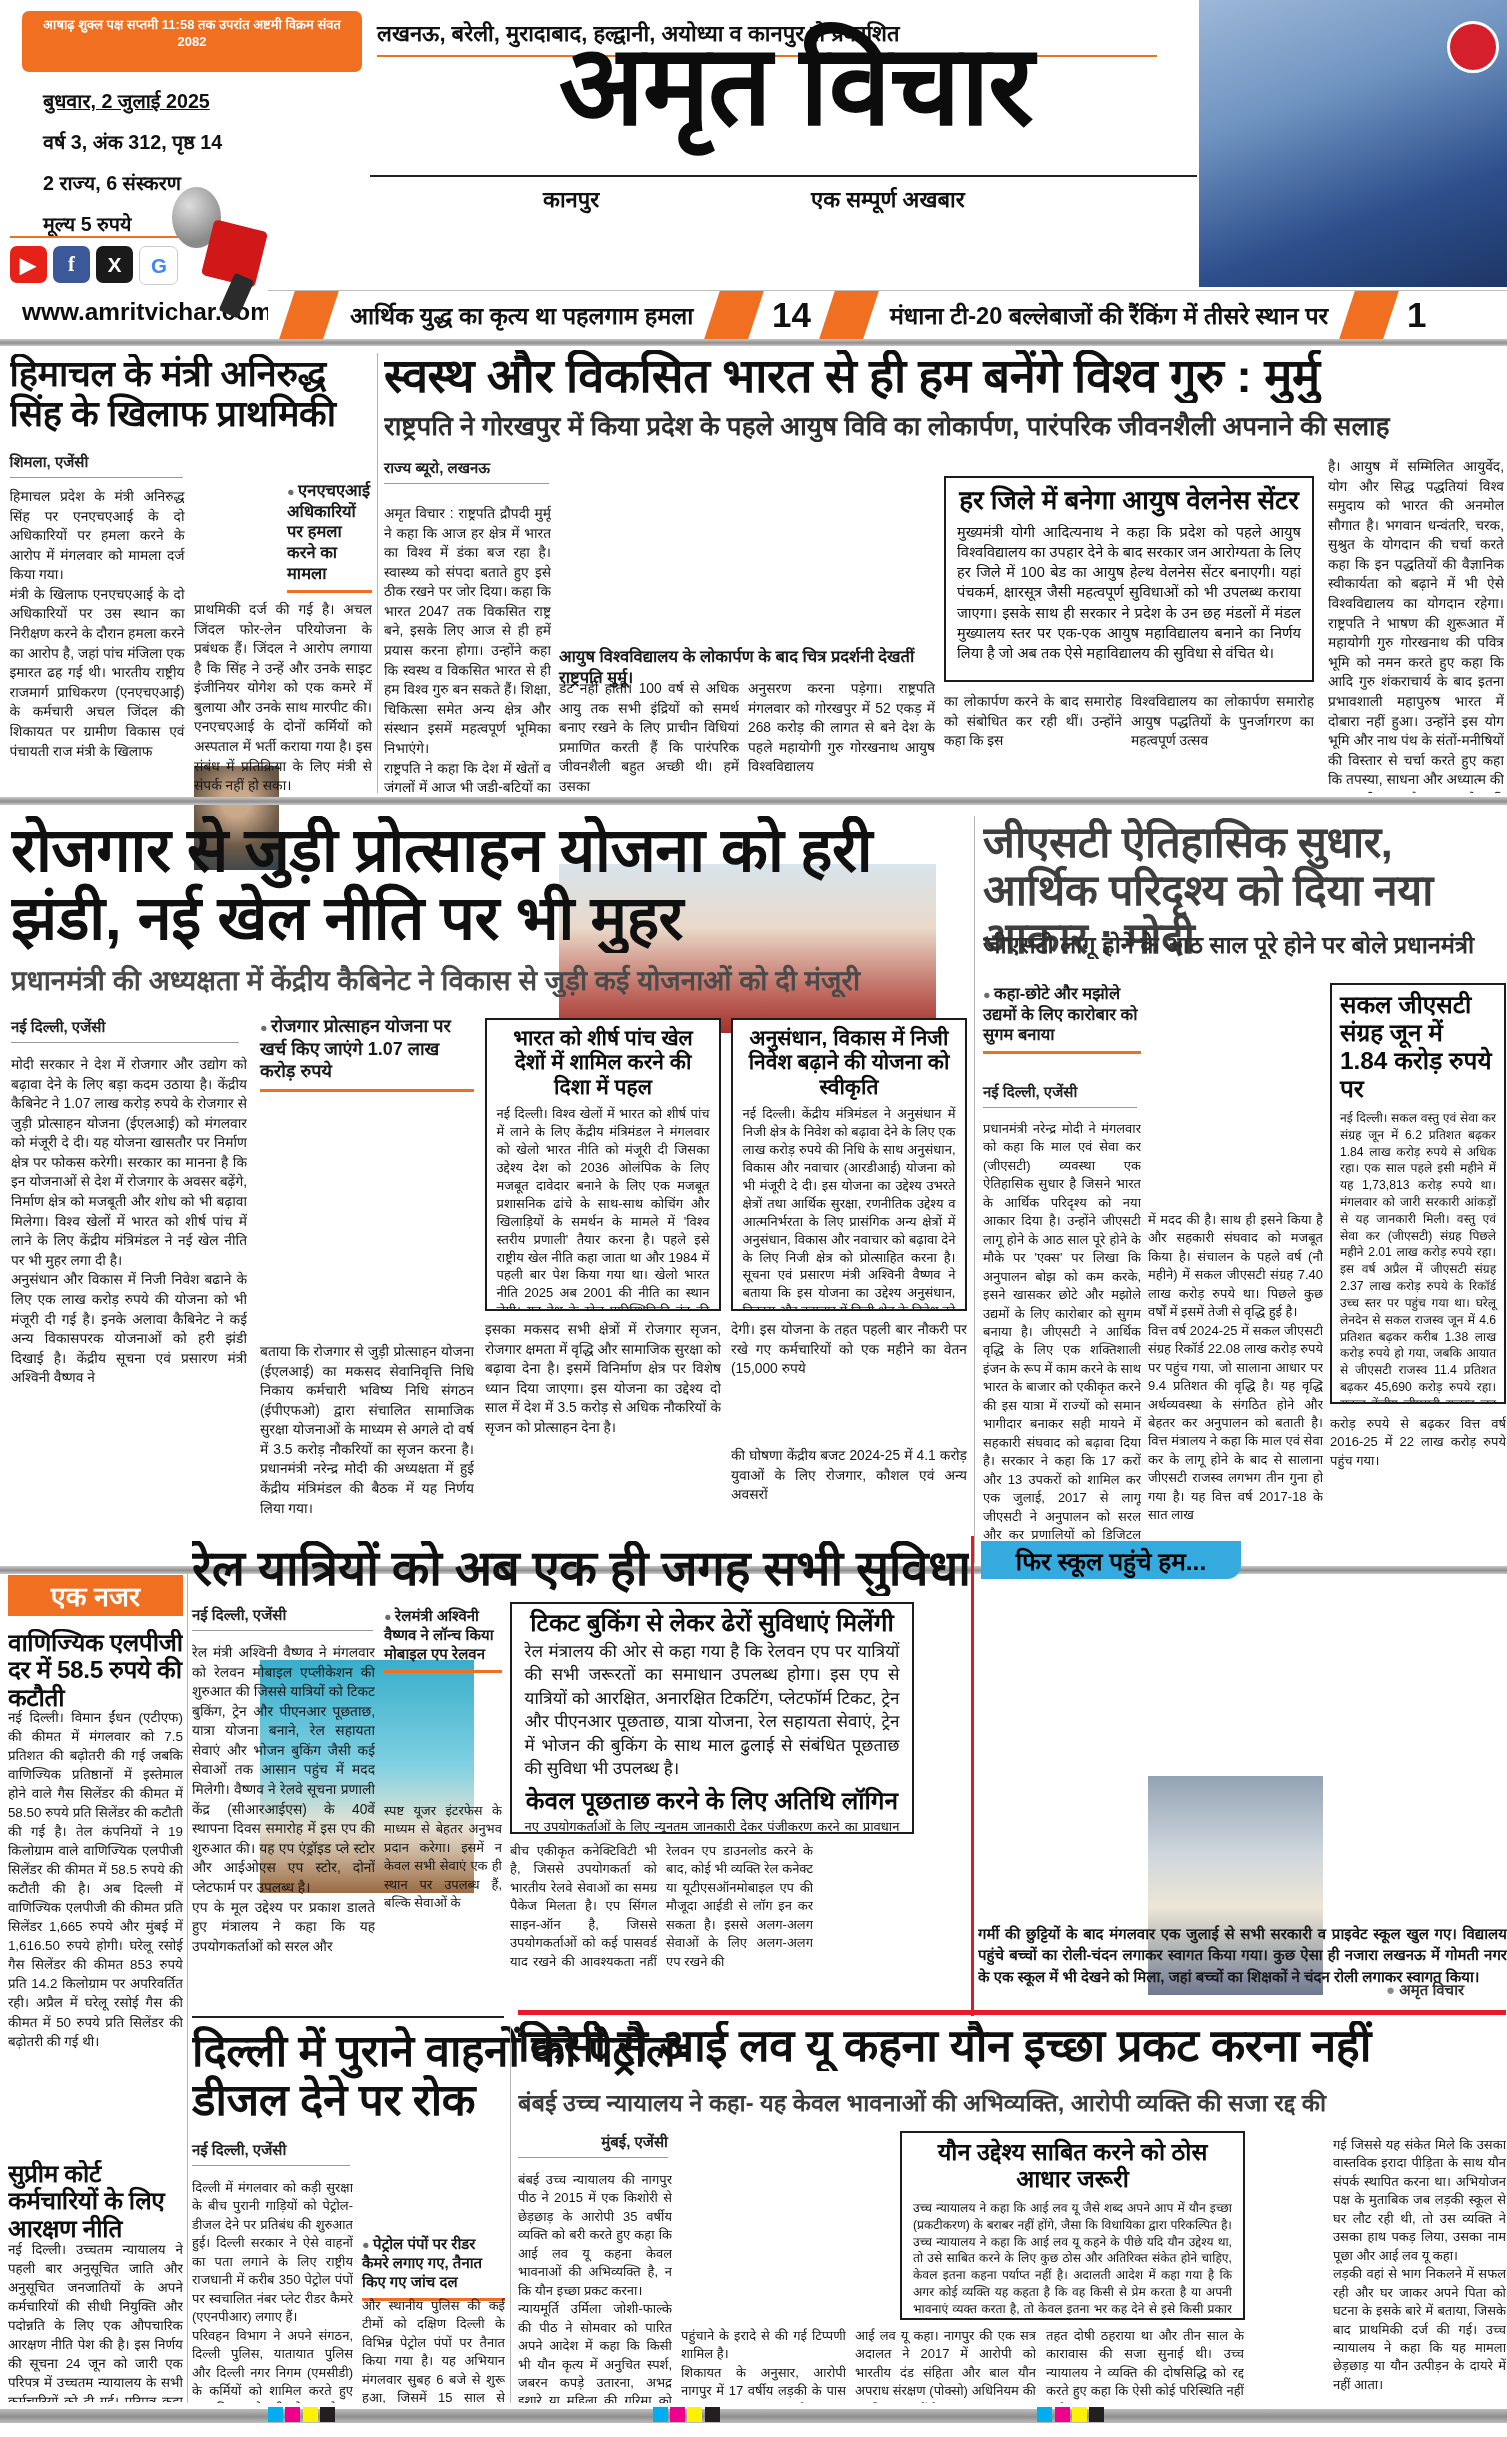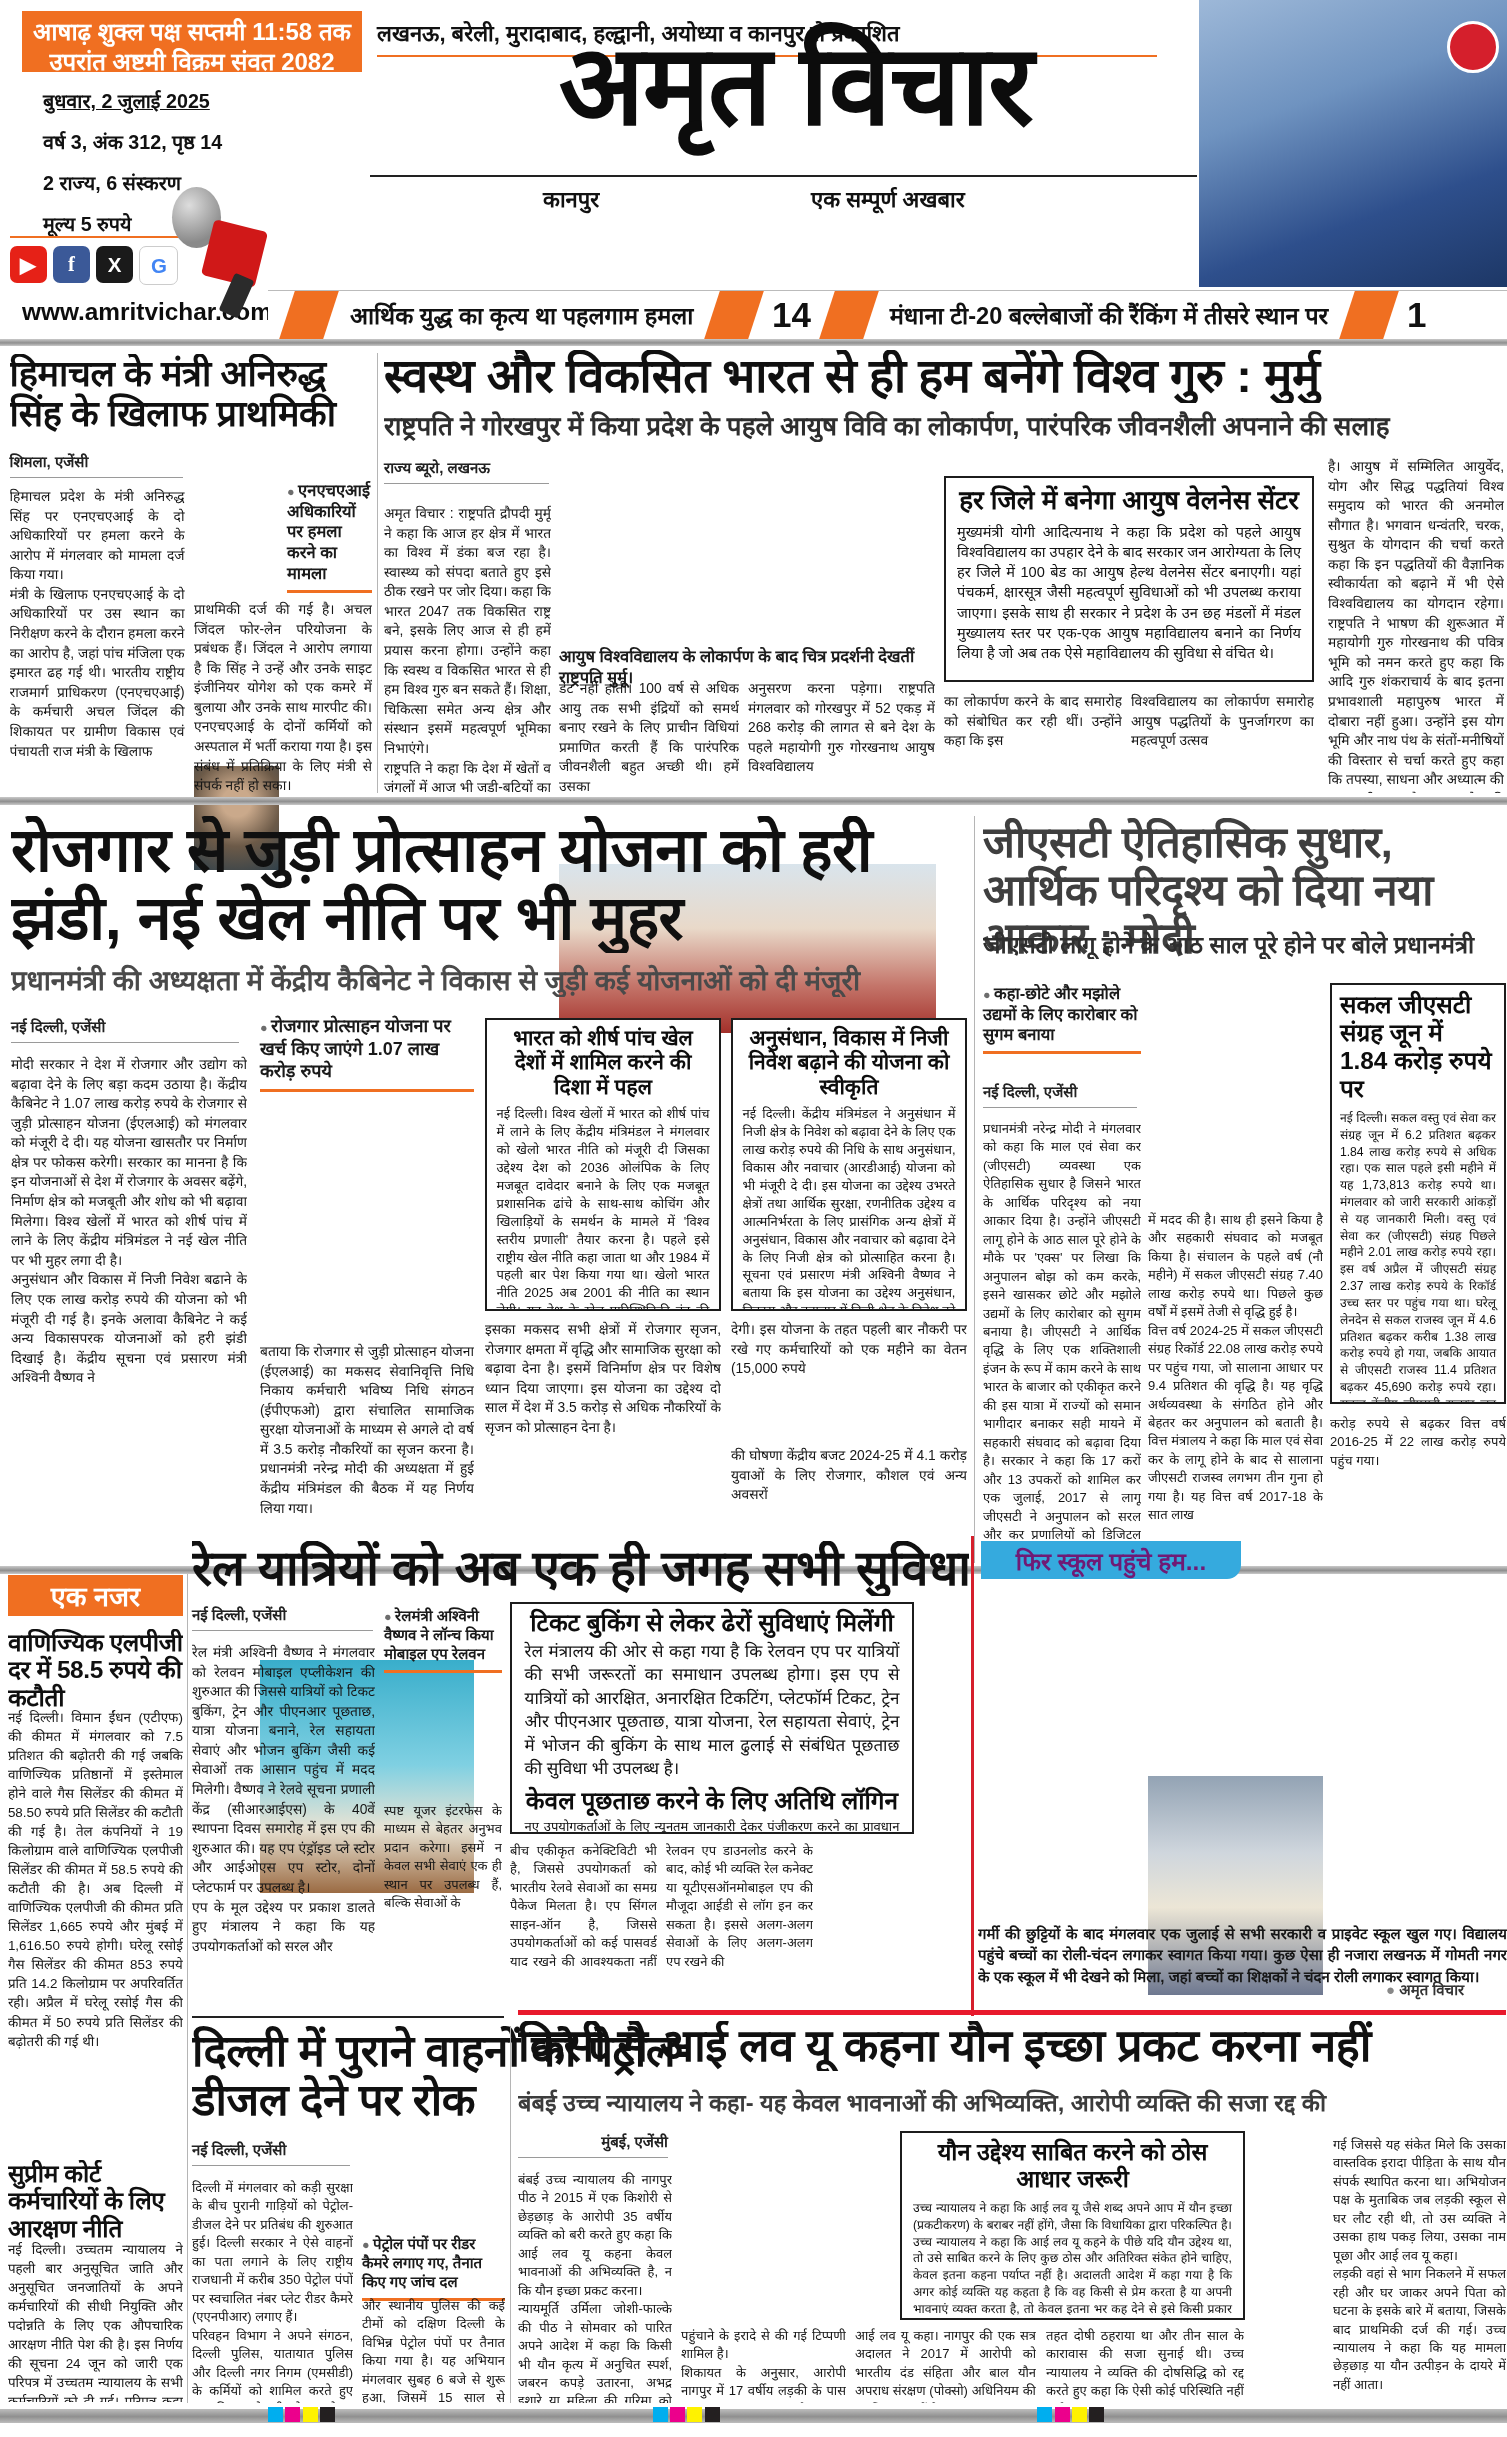--- a/index.html
+++ b/index.html
@@ -25,21 +25,21 @@
   .icon{display:inline-flex;align-items:center;justify-content:center;width:37px;height:37px;
         border-radius:7px;font-weight:800;font-size:20.5px;margin-right:6.3px;color:#fff;}
   .slant{width:44px;background:#f06f21;transform:skewX(-18deg);margin:0 7.9px;}
   .pagenum{font-weight:800;font-size:35px;color:#111;}
 </style>
 </head>
 <body>
 
 <div class="page">
 
-  <div class="abs orange-badge" style="left:22px;top:11px;width:340px;height:61px;padding:6.3px 9.5px;font-size:24px;line-height:1.25;text-align:center;"><span>आषाढ़ शुक्ल पक्ष सप्तमी 11:58 तक उपरांत अष्टमी विक्रम संवत 2082</span></div>
+  <div class="abs orange-badge" style="left:22px;top:11px;width:340px;height:61px;padding:6.3px 9.5px;font-size:13px;line-height:1.25;text-align:center;border-radius:7px;"><span>आषाढ़ शुक्ल पक्ष सप्तमी 11:58 तक उपरांत अष्टमी विक्रम संवत 2082</span></div>
 
   <div class="abs" style="left:377px;top:17.3px;width:772px;font-size:22px;font-weight:800;">लखनऊ, बरेली, मुरादाबाद, हल्द्वानी, अयोध्या व कानपुर से प्रकाशित</div>
   <div class="abs" style="left:377px;top:55px;width:780px;height:1.6px;background:#f06f21;"></div>
 
   <div class="abs" style="left:43px;top:87px;font-size:19.7px;font-weight:800;text-decoration:underline;">बुधवार, 2 जुलाई 2025</div>
   <div class="abs" style="left:43px;top:128px;font-size:19.7px;font-weight:800;">वर्ष 3, अंक 312, पृष्ठ 14</div>
   <div class="abs" style="left:43px;top:169px;font-size:19.7px;font-weight:800;">2 राज्य, 6 संस्करण</div>
   <div class="abs" style="left:43px;top:210px;font-size:19.7px;font-weight:800;">मूल्य 5 रुपये</div>
 
   <div class="abs" style="left:441px;top:23.6px;width:709px;text-align:center;font-size:112px;font-weight:800;letter-spacing:-1.6px;color:#0c0c0c;line-height:1.1;">अमृत विचार</div>
@@ -189,21 +189,21 @@
     <div class="tt" style="font-size:24.4px;">टिकट बुकिंग से लेकर ढेरों सुविधाएं मिलेंगी</div>
     <div class="bb" style="font-size:17px;margin-top:3.2px;">रेल मंत्रालय की ओर से कहा गया है कि रेलवन एप पर यात्रियों की सभी जरूरतों का समाधान उपलब्ध होगा। इस एप से यात्रियों को आरक्षित, अनारक्षित टिकटिंग, प्लेटफॉर्म टिकट, ट्रेन और पीएनआर पूछताछ, यात्रा योजना, रेल सहायता सेवाएं, ट्रेन में भोजन की बुकिंग के साथ माल ढुलाई से संबंधित पूछताछ की सुविधा भी उपलब्ध है।</div>
     <div class="tt" style="font-size:24.4px;margin-top:6.3px;">केवल पूछताछ करने के लिए अतिथि लॉगिन</div>
     <div class="bb" style="font-size:13px;margin-top:3.2px;">नए उपयोगकर्ताओं के लिए न्यूनतम जानकारी देकर पंजीकरण करने का प्रावधान है, जिससे पंजीकरण प्रक्रिया आसान और तेज हो जाती है। जो उपयोगकर्ता केवल पूछताछ करना चाहते हैं, वे अपने मोबाइल नंबर और ओटीपी के साथ अतिथि लॉगिन के माध्यम से भी लॉग इन कर सकते हैं।</div>
   </div>
   <div class="abs bt" style="left:510px;top:1842px;width:147px;height:124px;font-size:13px;">बीच एकीकृत कनेक्टिविटी भी है, जिससे उपयोगकर्ता को भारतीय रेलवे सेवाओं का समग्र पैकेज मिलता है। एप सिंगल साइन-ऑन है, जिससे उपयोगकर्ताओं को कई पासवर्ड याद रखने की आवश्यकता नहीं रहती।</div>
   <div class="abs bt" style="left:666px;top:1842px;width:147px;height:124px;font-size:13px;">रेलवन एप डाउनलोड करने के बाद, कोई भी व्यक्ति रेल कनेक्ट या यूटीएसऑनमोबाइल एप की मौजूदा आईडी से लॉग इन कर सकता है। इससे अलग-अलग सेवाओं के लिए अलग-अलग एप रखने की</div>
 
   <div class="abs" style="left:971px;top:1536px;width:3.2px;height:480px;background:#d51f2c;"></div>
 
-  <div class="abs" style="left:981px;top:1541px;width:260px;height:38px;background:#35aade;color:#701a75;font-weight:800;font-size:24.4px;display:flex;align-items:center;justify-content:center;border-radius:0 0 14px 0;">
+  <div class="abs" style="left:981px;top:1541px;width:260px;height:38px;background:#35aade;color:#000000;font-weight:800;font-size:24.4px;display:flex;align-items:center;justify-content:center;border-radius:0 0 14px 0;">
       <span>फिर स्कूल पहुंचे हम...</span>
     </div>
   <div class="abs bt" style="left:978px;top:1923px;width:529px;height:76px;font-size:15px;font-weight:600;">गर्मी की छुट्टियों के बाद मंगलवार एक जुलाई से सभी सरकारी व प्राइवेट स्कूल खुल गए। विद्यालय पहुंचे बच्चों का रोली-चंदन लगाकर स्वागत किया गया। कुछ ऐसा ही नजारा लखनऊ में गोमती नगर के एक स्कूल में भी देखने को मिला, जहां बच्चों का शिक्षकों ने चंदन रोली लगाकर स्वागत किया।</div>
   <div class="abs" style="left:1386px;top:1979px;font-size:15px;font-weight:700;color:#333;"><span style="color:#888;">● </span><span>अमृत विचार</span></div>
 
   <div class="abs" style="left:192px;top:2016px;width:312px;height:1.6px;background:#222;"></div>
   <div class="abs hl" style="left:192px;top:2026px;width:551px;font-size:44px;">दिल्ली में पुराने वाहनों को पेट्रोल-डीजल देने पर रोक</div>
   <div class="abs by" style="left:192px;top:2139px;width:158px;">नई दिल्ली, एजेंसी</div>
   <div class="abs bt" style="left:192px;top:2179px;width:161px;height:224px;font-size:13px;">दिल्ली में मंगलवार को कड़ी सुरक्षा के बीच पुरानी गाड़ियों को पेट्रोल-डीजल देने पर प्रतिबंध की शुरुआत हुई। दिल्ली सरकार ने ऐसे वाहनों का पता लगाने के लिए राष्ट्रीय राजधानी में करीब 350 पेट्रोल पंपों पर स्वचालित नंबर प्लेट रीडर कैमरे (एएनपीआर) लगाए हैं।
 परिवहन विभाग ने अपने संगठन, दिल्ली पुलिस, यातायात पुलिस और दिल्ली नगर निगम (एमसीडी) के कर्मियों को शामिल करते हुए एक विस्तृत तैनाती योजना तैयार की है। परिवहन विभाग, यातायात पुलिस</div>

